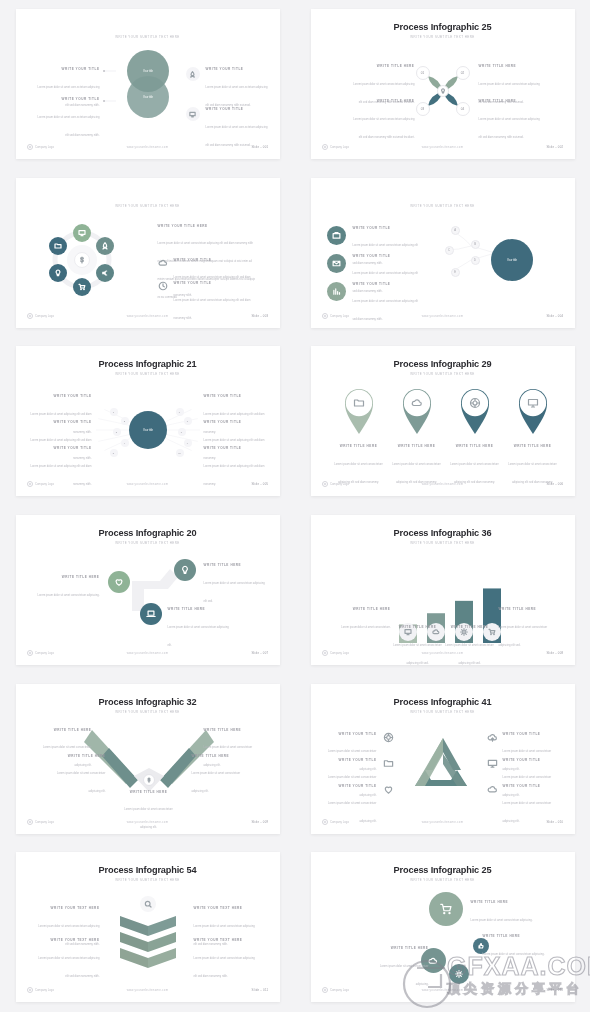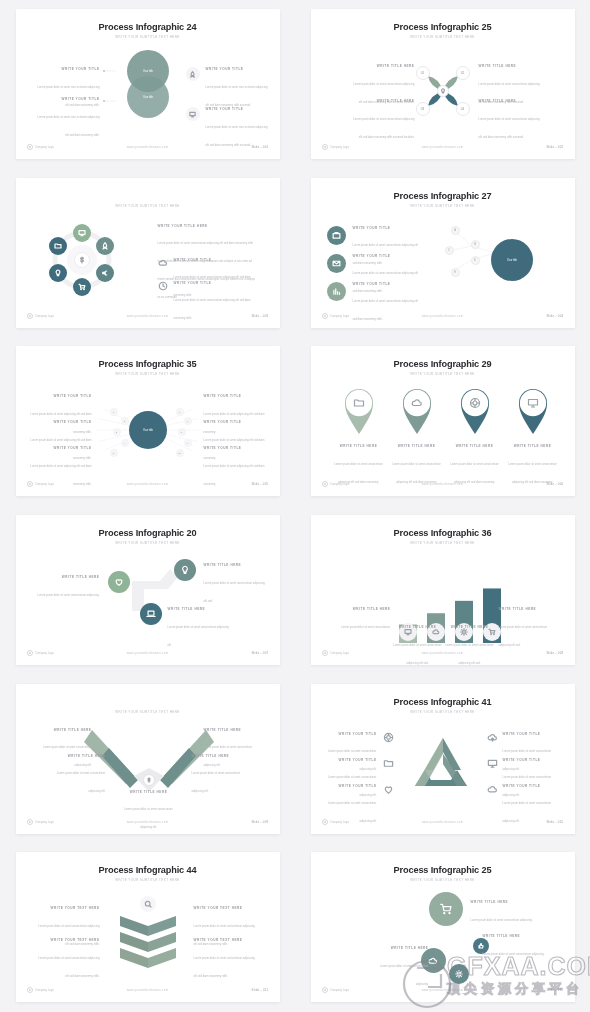--- a/index.html
+++ b/index.html
@@ -79,21 +79,20 @@
     -webkit-text-stroke: 1px rgba(130,130,140,0.5);
     letter-spacing: 4px; line-height: 1; margin-top: 3px;
   }
 </style>
 </head>
 <body>
 
 <div id="grid">
     <div class="cell">
       <div class="slide">
-        <div class="s-title">Process Infographic 24</div>
         <div class="s-sub">WRITE YOUR SUBTITLE TEXT HERE</div>
         <svg style="position:absolute;left:97px;top:40px" width="70" height="72">
           <circle cx="35" cy="22" r="21" fill="#7e9b96" opacity="0.93"></circle>
           <circle cx="35" cy="48" r="21" fill="#7e9b96" opacity="0.82"></circle>
           <text class="circ-lbl" x="35" y="23">Your title</text>
           <text class="circ-lbl" x="35" y="49">Your title</text>
         </svg>
         <svg style="position:absolute;left:88px;top:60px" width="12" height="45">
           <line x1="0" y1="2" x2="12" y2="2" stroke="#dcdce2" stroke-width="0.4"></line>
           <line x1="0" y1="32" x2="12" y2="32" stroke="#dcdce2" stroke-width="0.4"></line>
@@ -217,21 +216,20 @@
             <i></i>
           </span>
           <span>Company Logo</span>
         </div>
         <div class="foot-center">www.yourwebsitename.com</div>
         <div class="foot-right">Slide - 003</div>
       </div>
     </div>
     <div class="cell">
       <div class="slide">
-        <div class="s-title">Process Infographic 27</div>
         <div class="s-sub">WRITE YOUR SUBTITLE TEXT HERE</div>
         <div style="position:absolute;left:16px;top:48px;width:19px;height:19px;border-radius:50%;background:#5d8486;display:flex;align-items:center;justify-content:center">
           <svg width="9" height="9" viewBox="0 0 24 24">
             <path class="icnw" style="stroke-width:3.20" d="M3 7h18v12H3z M8 7V4h8v3"></path>
           </svg>
         </div>
         <div class="blk left-al" style="left:42px;top:48px;width:68px"><span class="ttl">WRITE YOUR TITLE</span><span class="bdy">Lorem ipsum dolor sit amet consectetuer adipiscing elit sed diam nonummy nibh.</span></div>
         <div style="position:absolute;left:16px;top:76px;width:19px;height:19px;border-radius:50%;background:#6e8f8c;display:flex;align-items:center;justify-content:center">
           <svg width="9" height="9" viewBox="0 0 24 24">
             <path class="icnw" style="stroke-width:3.20" d="M3 6h18v12H3z M3 6l9 7 9-7"></path>
@@ -265,21 +263,21 @@
             <i></i>
           </span>
           <span>Company Logo</span>
         </div>
         <div class="foot-center">www.yourwebsitename.com</div>
         <div class="foot-right">Slide - 004</div>
       </div>
     </div>
     <div class="cell">
       <div class="slide">
-        <div class="s-title">Process Infographic 35</div>
+        <div class="s-title">Process Infographic 21</div>
         <div class="s-sub">WRITE YOUR SUBTITLE TEXT HERE</div>
         <svg style="position:absolute;left:72px;top:42px" width="120" height="84">
           <path d="M60 42 Q40 32.54387095671933 16.455447542835515 21.511720406225226" stroke="#ededf1" stroke-width="0.45" fill="none"></path>
           <path d="M60 42 Q40 36.73954623853107 10.226530981418321 30.60235018348399" stroke="#ededf1" stroke-width="0.45" fill="none"></path>
           <path d="M60 42 Q40 42 8 42" stroke="#ededf1" stroke-width="0.45" fill="none"></path>
           <path d="M60 42 Q40 47.26045376146893 10.226530981418321 53.39764981651601" stroke="#ededf1" stroke-width="0.45" fill="none"></path>
           <path d="M60 42 Q40 51.45612904328067 16.455447542835515 62.48827959377478" stroke="#ededf1" stroke-width="0.45" fill="none"></path>
           <path d="M60 42 Q80 32.54387095671933 103.54455245716449 21.511720406225226" stroke="#ededf1" stroke-width="0.45" fill="none"></path>
           <path d="M60 42 Q80 36.73954623853107 109.77346901858168 30.60235018348399" stroke="#ededf1" stroke-width="0.45" fill="none"></path>
           <path d="M60 42 Q80 42 112 42" stroke="#ededf1" stroke-width="0.45" fill="none"></path>
@@ -444,20 +442,21 @@
             <i></i>
           </span>
           <span>Company Logo</span>
         </div>
         <div class="foot-center">www.yourwebsitename.com</div>
         <div class="foot-right">Slide - 008</div>
       </div>
     </div>
     <div class="cell">
       <div class="slide">
+        <div class="s-title">Process Infographic 32</div>
         <div class="s-sub">WRITE YOUR SUBTITLE TEXT HERE</div>
         <svg style="position:absolute;left:60px;top:44px" width="146" height="66">
           <path d="M16 2 L58 48 L50 56 L8 14 Z" fill="#8fa99a" opacity="0.85"></path>
           <path d="M33 20 L62 52 L54 60 L26 28 Z" fill="#6e8f8c"></path>
           <path d="M130 2 L88 48 L96 56 L138 14 Z" fill="#8fa99a" opacity="0.85"></path>
           <path d="M113 20 L84 52 L92 60 L120 28 Z" fill="#6e8f8c"></path>
           <path d="M58 48 L73 64 L88 48 L73 40 Z" fill="#ebebee"></path>
         </svg>
         <div style="position:absolute;left:127px;top:90px;width:12px;height:12px;border-radius:50%;background:#fff;border:0.5px solid #e4e4e9;display:flex;align-items:center;justify-content:center">
           <svg width="6" height="6" viewBox="0 0 24 24">
@@ -531,21 +530,21 @@
             <i></i>
           </span>
           <span>Company Logo</span>
         </div>
         <div class="foot-center">www.yourwebsitename.com</div>
         <div class="foot-right">Slide - 010</div>
       </div>
     </div>
     <div class="cell">
       <div class="slide">
-        <div class="s-title">Process Infographic 44</div>
+        <div class="s-title">Process Infographic 54</div>
         <div class="s-sub">WRITE YOUR SUBTITLE TEXT HERE</div>
         <div style="position:absolute;left:124px;top:44px;width:16px;height:16px;border-radius:50%;background:#f6f6f8;display:flex;align-items:center;justify-content:center">
           <svg width="8" height="8" viewBox="0 0 24 24">
             <path class="icn" style="stroke-width:3.60" d="M11 4a7 7 0 1 0 0 14 7 7 0 0 0 0-14z M16.5 16.5L21 21"></path>
           </svg>
         </div>
         <svg style="position:absolute;left:96px;top:62px" width="72" height="58">
           <path d="M8 2 L36 12 L64 2 L64 12 L36 22 L8 12 Z" fill="#7e9b96"></path>
           <path d="M8 2 L8 12 L36 22 L36 12 Z" fill="#000" opacity="0.05"></path>
           <path d="M8 18 L36 28 L64 18 L64 28 L36 38 L8 28 Z" fill="#89a396"></path>

